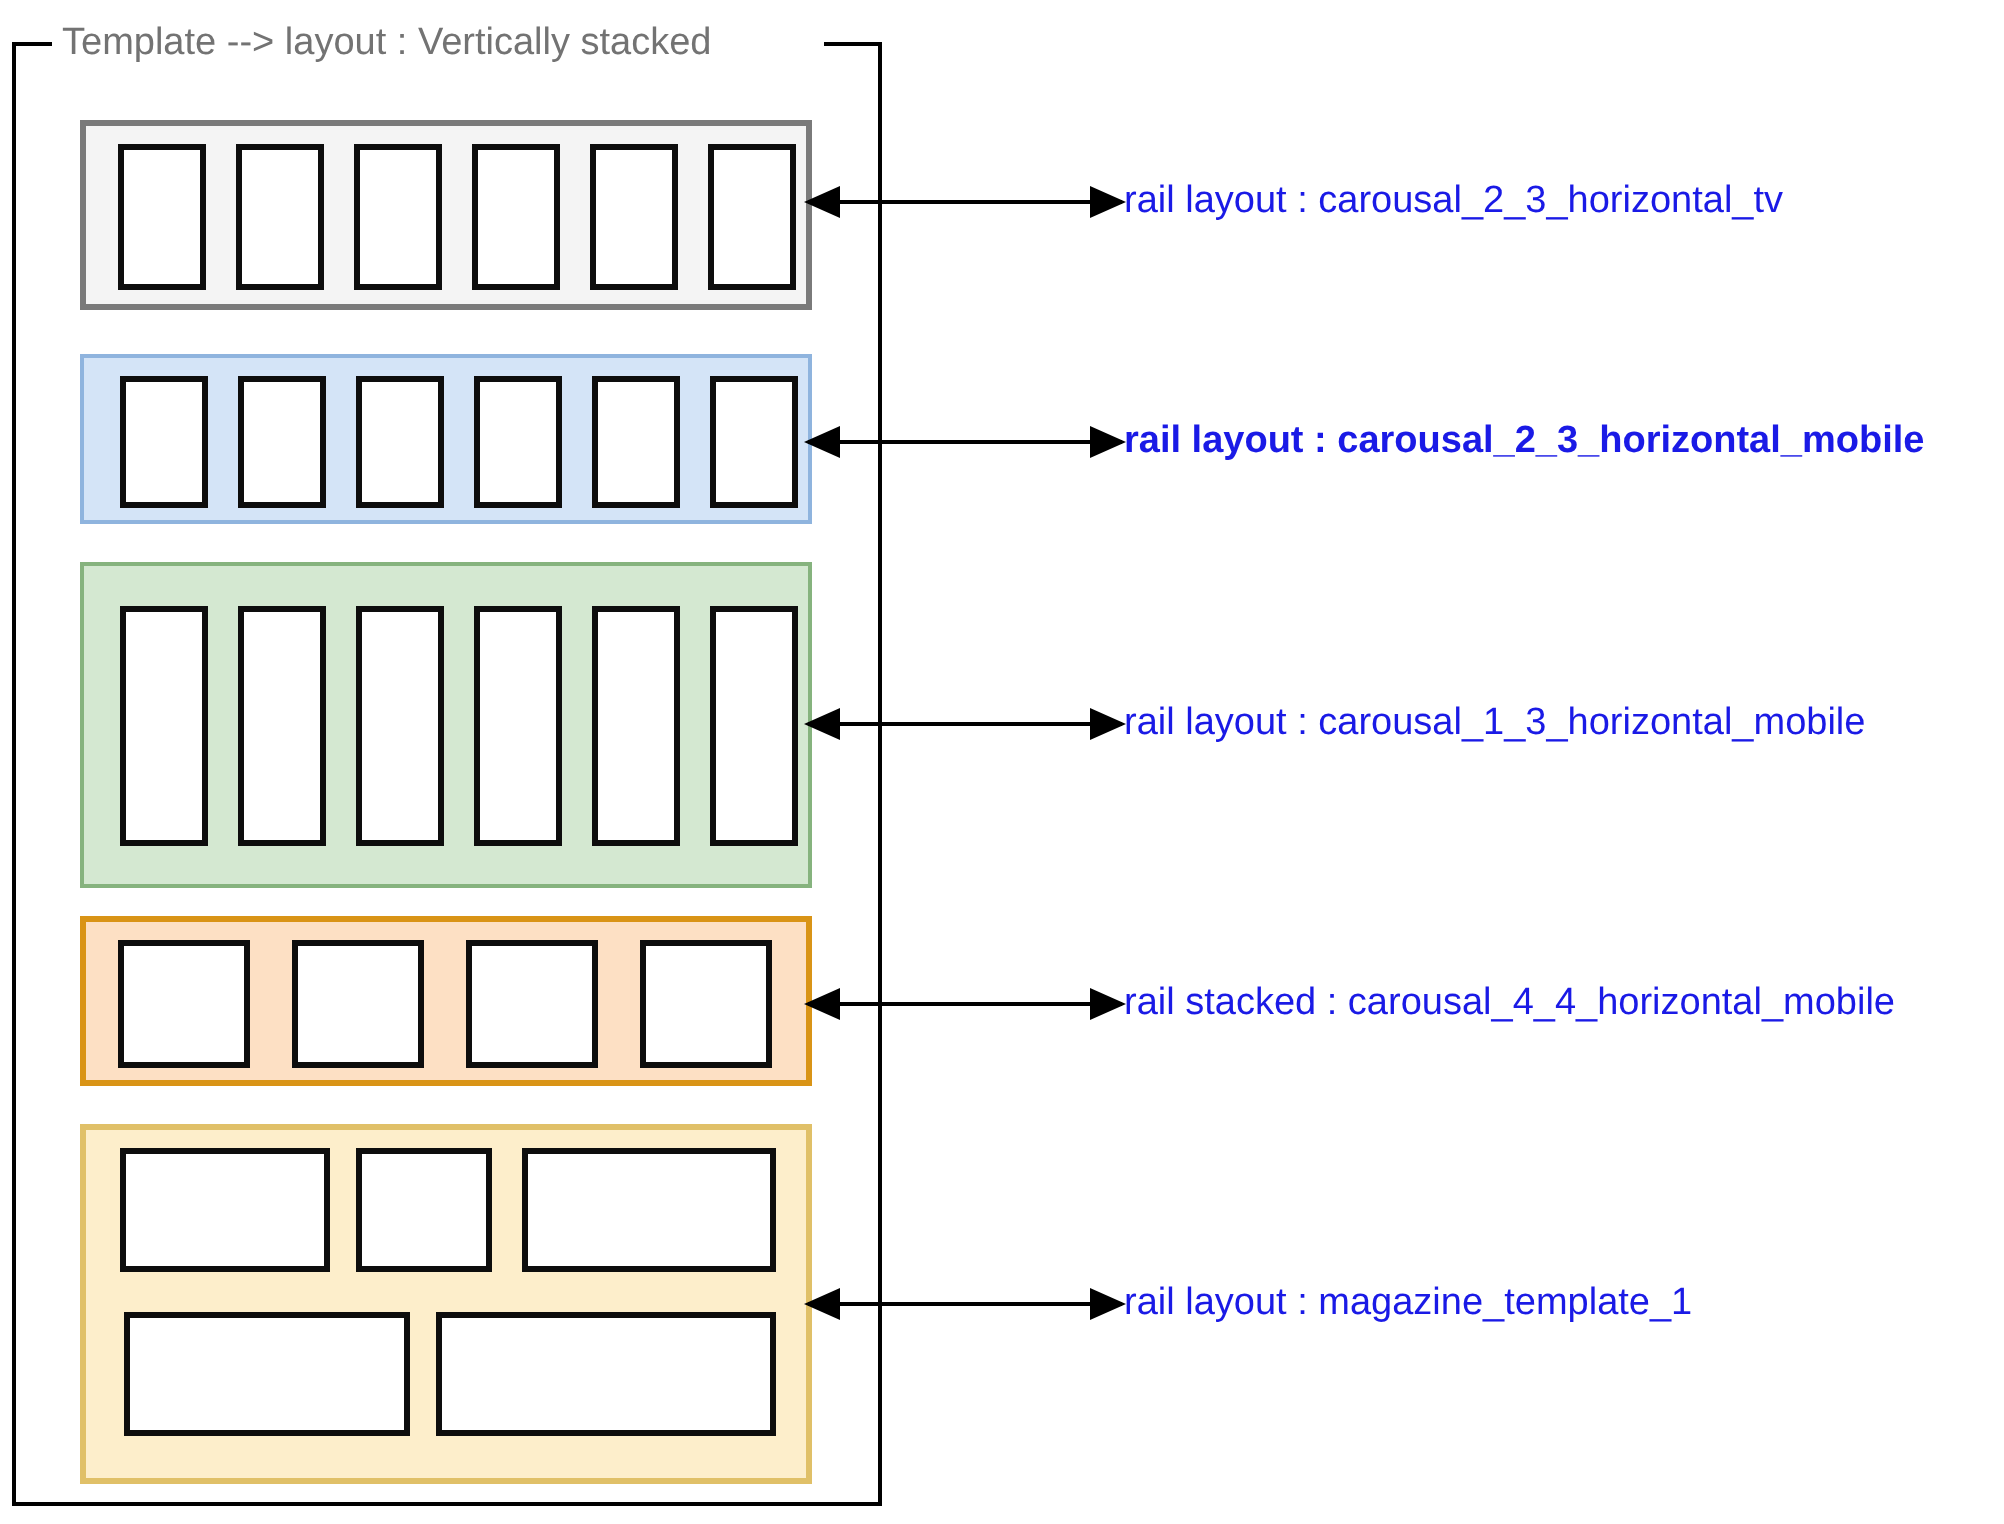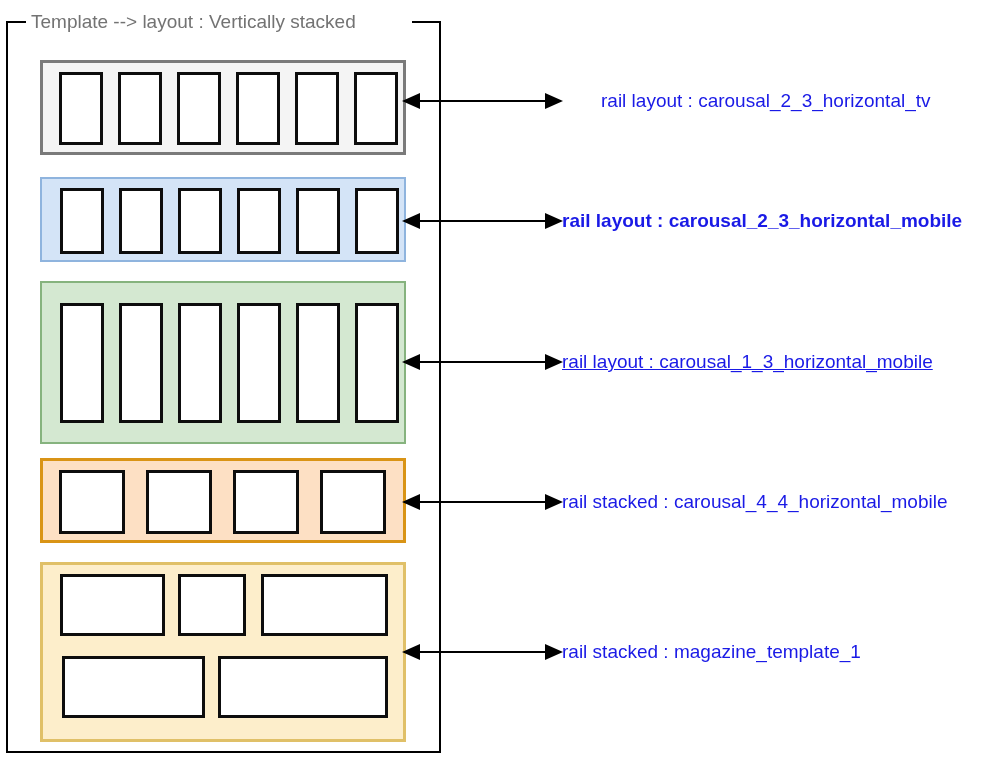--- a/index.html
+++ b/index.html
@@ -183,17 +183,17 @@
 </svg>
 
 <svg class="arrow-svg" style="top:493px;" viewBox="0 0 175 20">
   <line x1="9" y1="9" x2="166" y2="9" stroke="#000000" stroke-width="2" marker-start="url(#ah-l)" marker-end="url(#ah-r)"></line>
 </svg>
 
 <svg class="arrow-svg" style="top:643px;" viewBox="0 0 175 20">
   <line x1="9" y1="9" x2="166" y2="9" stroke="#000000" stroke-width="2" marker-start="url(#ah-l)" marker-end="url(#ah-r)"></line>
 </svg>
 
-<div class="rail-label" style="top:90px;margin-left:39px;">rail layout :  carousal_2_3_horizontal_tv</div>
+<div class="rail-label" style="top:90px;">rail layout :  carousal_2_3_horizontal_tv</div>
 <div class="rail-label" style="top:210px;font-weight:bold;">rail layout :  carousal_2_3_horizontal_mobile</div>
-<div class="rail-label" style="top:351px;text-decoration:underline;">rail layout :  carousal_1_3_horizontal_mobile</div>
+<div class="rail-label" style="top:351px;">rail layout :  carousal_1_3_horizontal_mobile</div>
 <div class="rail-label" style="top:491px;">rail stacked :  carousal_4_4_horizontal_mobile</div>
-<div class="rail-label" style="top:641px;">rail stacked :  magazine_template_1</div>
+<div class="rail-label" style="top:641px;">rail layout :  magazine_template_1</div>
 
 </body></html>

